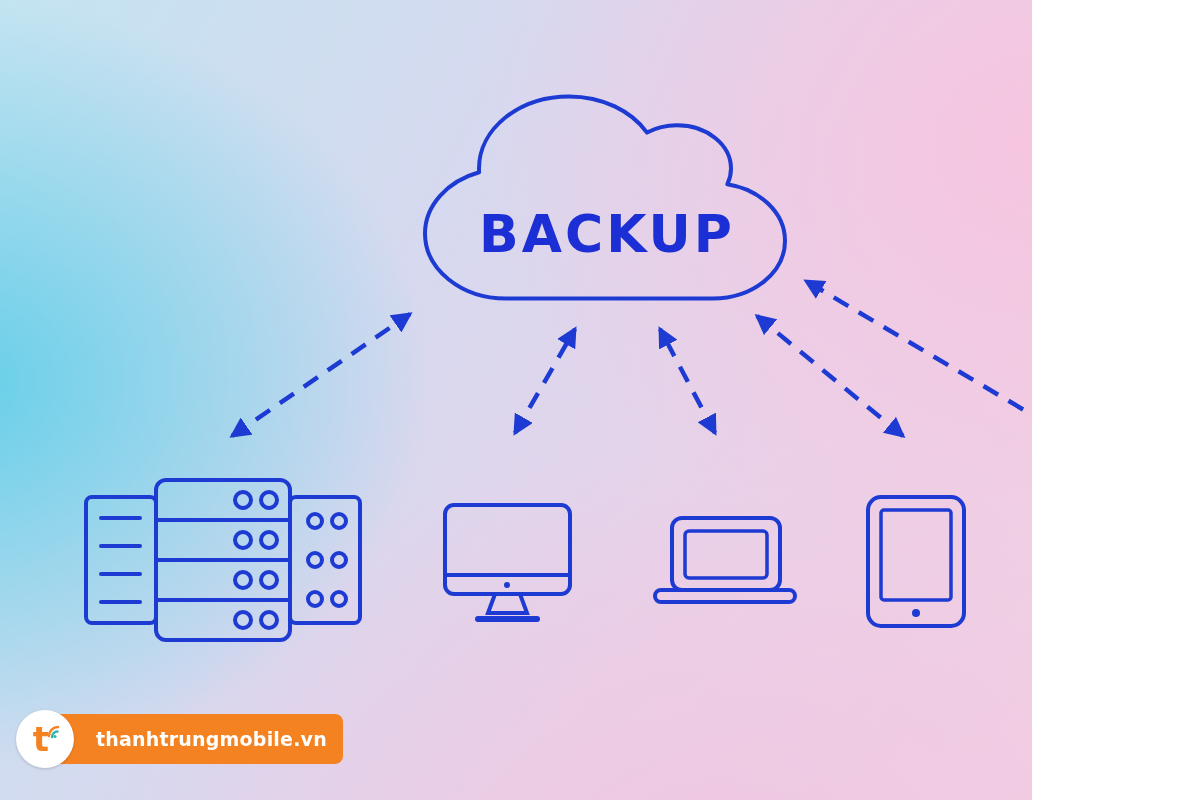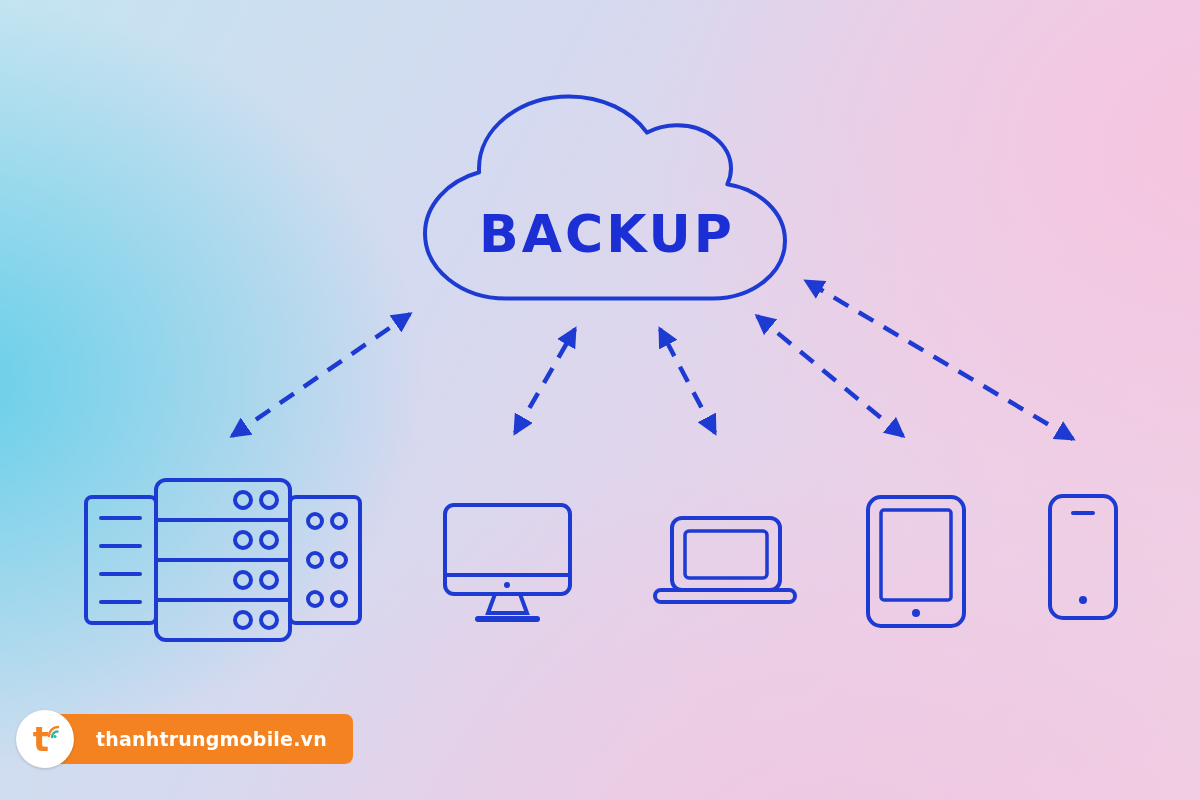--- a/index.html
+++ b/index.html
@@ -1,20 +1,20 @@
 <!DOCTYPE html>
 <html><head>
 <meta charset="utf-8">
 <style>
   html, body { margin: 0; padding: 0; }
   body { font-family: "DejaVu Sans", "Liberation Sans", sans-serif; }
 
   .canvas {
     position: relative;
-    width: 1200px;
+    width: 1032px;
     height: 800px;
     overflow: hidden;
     background:
       radial-gradient(ellipse 760px 620px at -4% 48%, rgba(96,206,232,0.95), rgba(96,206,232,0) 62%),
       radial-gradient(ellipse 820px 640px at 102% 18%, rgba(247,196,223,0.95), rgba(247,196,223,0) 70%),
       radial-gradient(ellipse 900px 600px at 70% 108%, rgba(240,198,225,0.85), rgba(240,198,225,0) 70%),
       linear-gradient(118deg, #c3e4f1 0%, #d6d9ef 38%, #e8d2e9 68%, #f2cfe3 100%);
   }
 
   svg.diagram {
@@ -38,21 +38,21 @@
     left: 16px;
     top: 710px;
     height: 58px;
   }
   .wm-pill {
     position: absolute;
     left: 18px;
     top: 4px;
     height: 50px;
     line-height: 50px;
-    padding: 0 26px 0 62px;
+    padding: 0 16px 0 62px;
     background: #f58220;
     border-radius: 8px;
     color: #ffffff;
     font-size: 19px;
     font-weight: 700;
     letter-spacing: 0.2px;
     white-space: nowrap;
   }
   .wm-logo {
     position: absolute;

